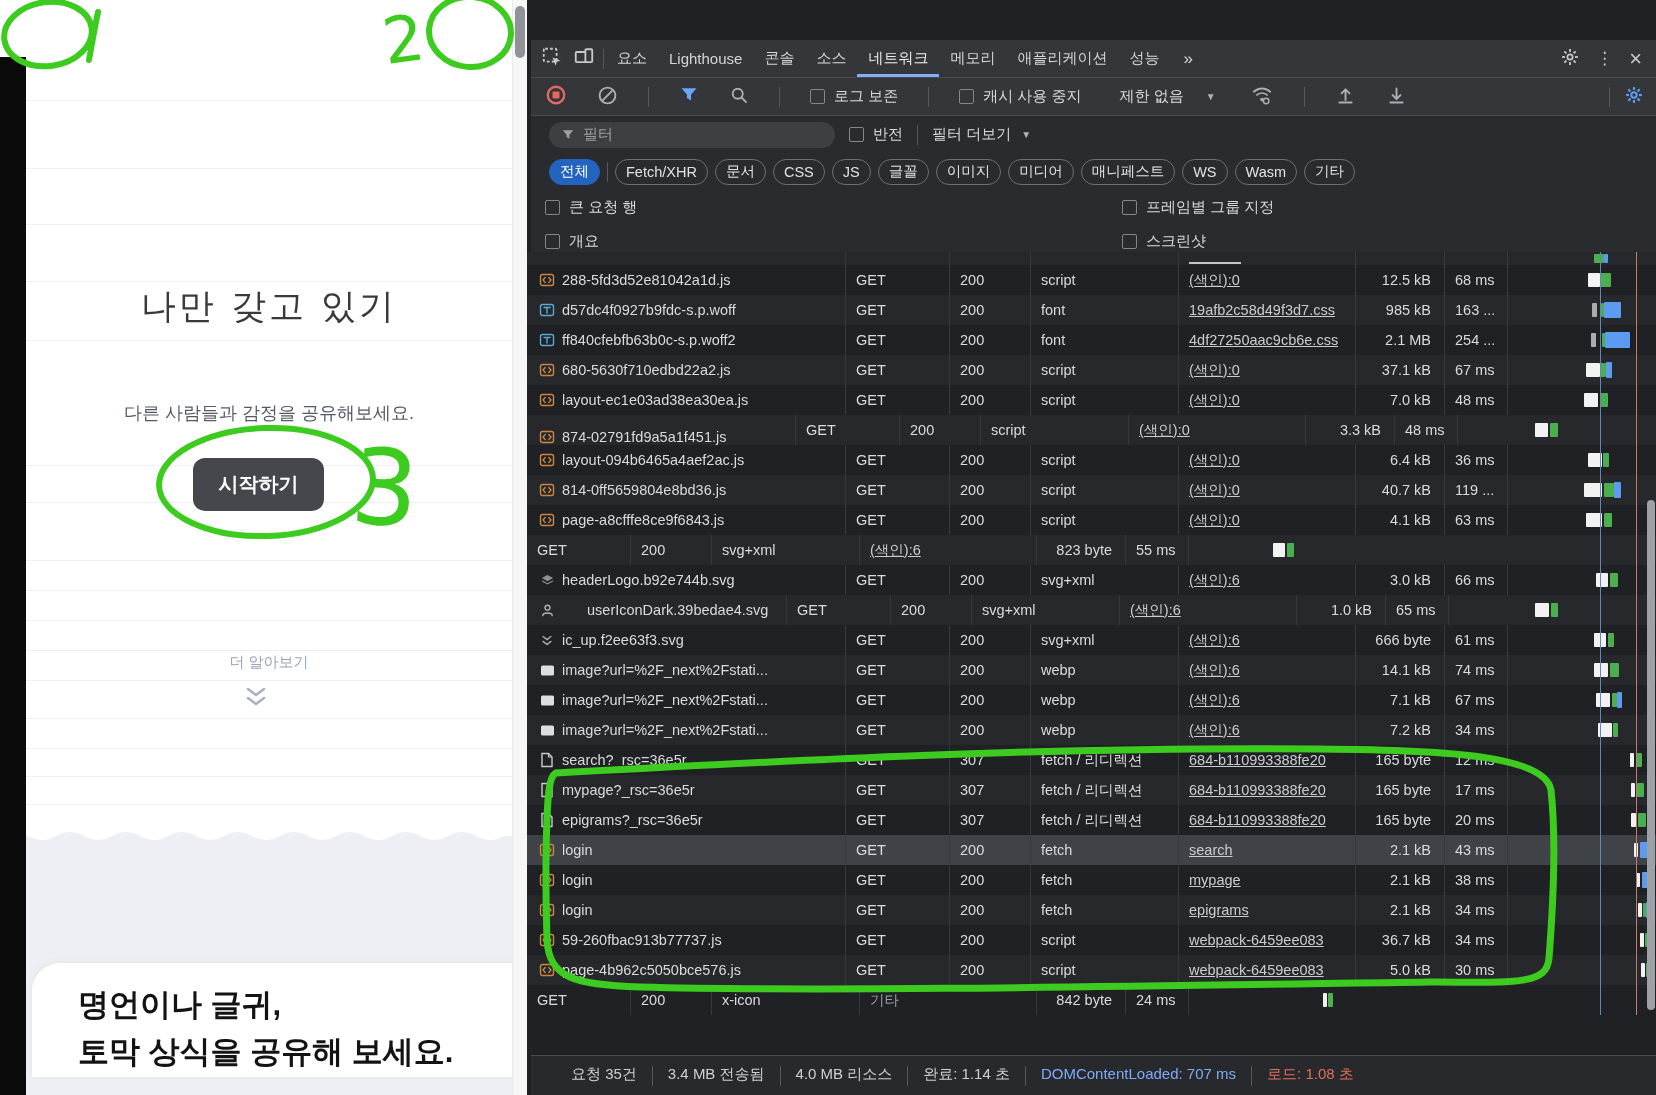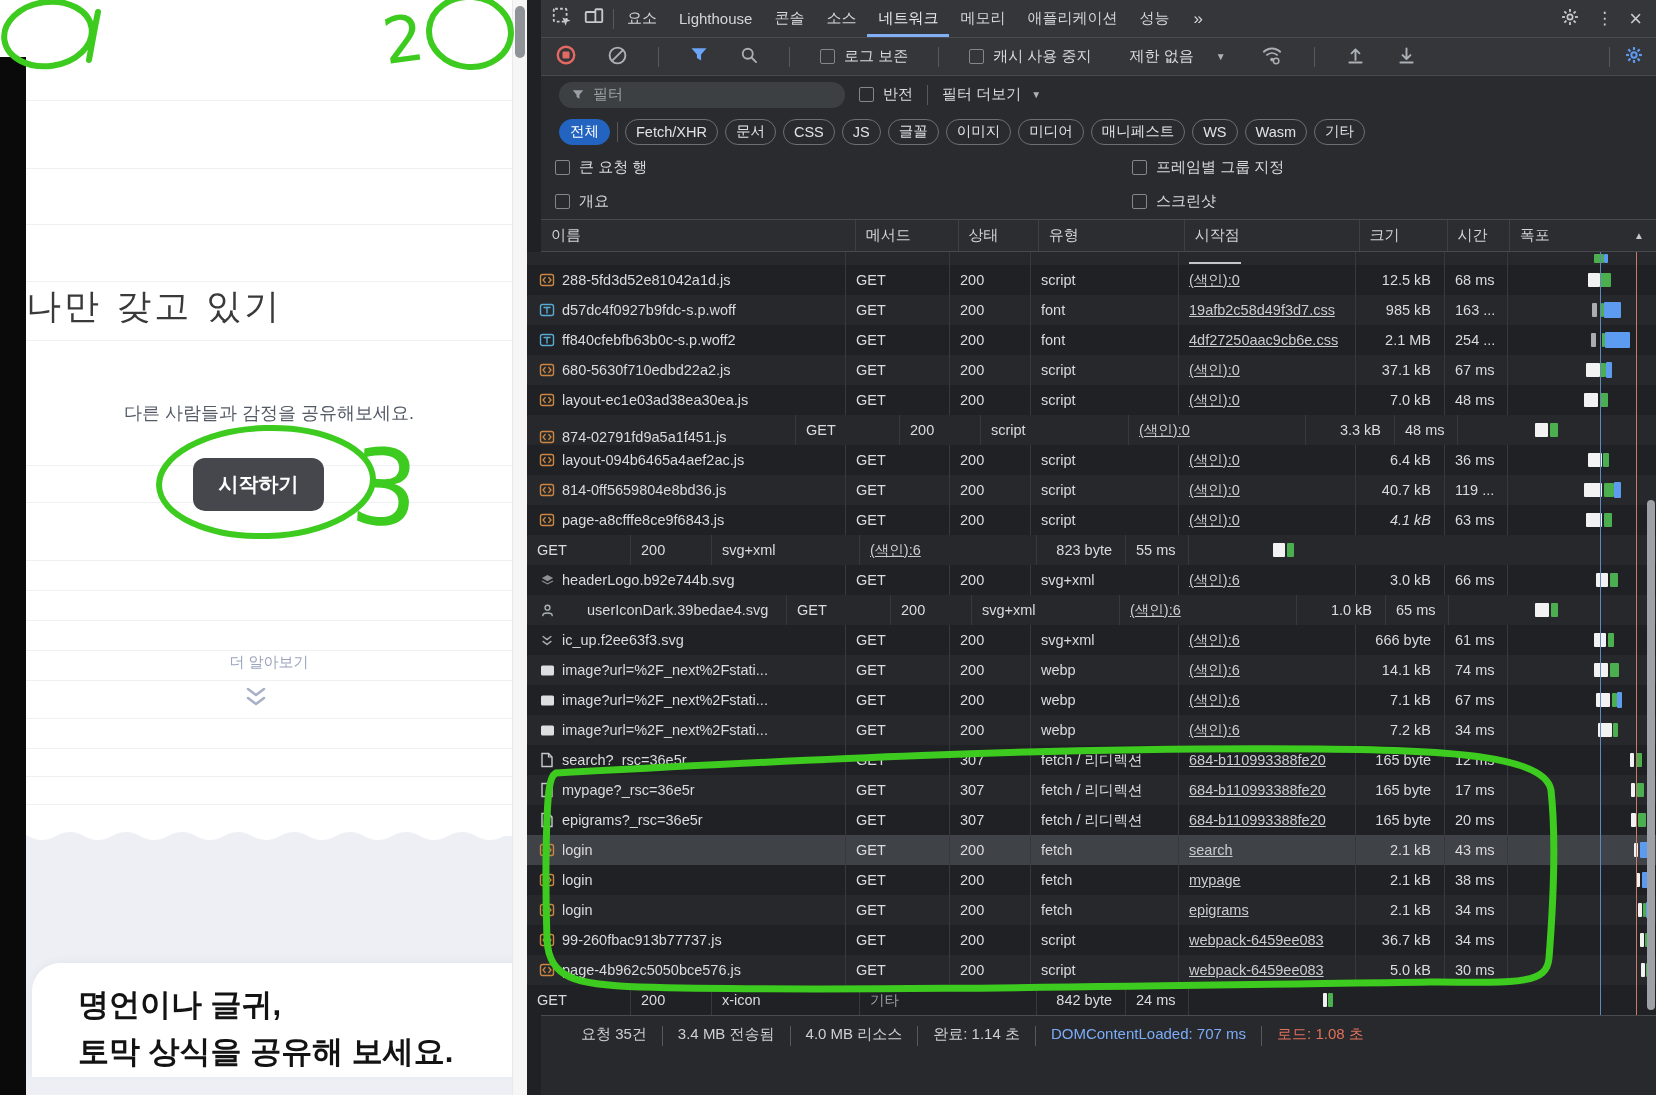--- a/index.html
+++ b/index.html
@@ -3,36 +3,36 @@
 <meta charset="utf-8">
 <style>
   html,body{margin:0;padding:0;background:#000;}
   #root{position:relative;width:1656px;height:1095px;overflow:hidden;background:#202124;font-family:"Liberation Sans",sans-serif;}
   
   #page{position:absolute;left:0;top:0;width:512px;height:1095px;background:#ffffff;overflow:hidden;}
   .pg-header{position:absolute;left:0;top:0;width:512px;height:64px;background:#fff;border-bottom:1px solid #f0f0f0;z-index:4;}
   .pg-logo{position:absolute;left:50%;top:16px;transform:translateX(-50%);display:flex;align-items:center;gap:8px;font-weight:800;font-size:27px;color:#2b2b2b;letter-spacing:.5px;}
   .icon-btn{position:absolute;top:20px;width:26px;height:26px;cursor:pointer;}
   .ruled-line{position:absolute;left:26px;right:0;height:1px;background:#eef0f3;}
-  .hero-title{position:absolute;left:26px;right:0;top:283px;font-family:"DejaVu Serif","Liberation Serif",serif;font-size:35px;color:#3a3a3a;letter-spacing:3px;}
+  .hero-title{position:absolute;left:26px;right:0;top:283px;text-align:center;font-family:"DejaVu Serif","Liberation Serif",serif;font-size:35px;color:#3a3a3a;letter-spacing:3px;}
   .hero-sub{position:absolute;left:26px;right:0;top:401px;text-align:center;font-size:18px;color:#535a66;}
   .cta-btn{position:absolute;left:193px;top:458px;width:131px;height:53px;background:#45474d;border:none;border-radius:12px;color:#fff;font-size:20px;font-weight:700;font-family:inherit;cursor:pointer;}
   .more-label{position:absolute;left:26px;right:0;top:653px;text-align:center;font-size:15px;color:#9aa4bd;}
   .more-chevrons{position:absolute;left:50%;top:686px;transform:translateX(-50%);}
   .gray-sect{position:absolute;left:0;top:840px;width:512px;height:255px;background:#edeff4;}
   .wave{position:absolute;left:0;top:826px;width:512px;height:16px;}
   .promo-card{position:absolute;left:32px;top:963px;width:500px;height:114px;background:#fff;border-radius:28px 0 0 0;box-shadow:0 -2px 10px rgba(0,0,0,0.04);}
   .promo-text{position:absolute;left:46px;top:18px;font-size:31px;font-weight:800;color:#131313;line-height:47px;}
   .black-strip{position:absolute;left:0;top:57px;width:26px;height:1038px;background:#0a0a0a;z-index:3;}
   
   #page-scroll{position:absolute;left:512px;top:0;width:15px;height:1095px;background:#f6f6f7;border-left:1px solid #e9e9ea;}
   #page-scroll .thumb{position:absolute;left:2px;top:6px;width:10px;height:52px;background:#8f9296;border-radius:6px;}
   
   #dt{position:absolute;left:527px;top:0;width:1129px;height:1095px;background:#202124;color:#dfe1e4;font-size:15px;}
-  .bar{position:absolute;left:14px;right:0;display:flex;align-items:center;box-sizing:border-box;}
+  .bar{position:absolute;left:4px;right:0;display:flex;align-items:center;box-sizing:border-box;margin-top:40px;}
   .tabbar{top:0;height:38px;background:#35363a;border-bottom:1px solid #494b4f;padding-left:10px;gap:2px;}
   .dtab{height:100%;display:flex;align-items:center;padding:0 11px;color:#d3d5d8;cursor:pointer;white-space:nowrap;box-sizing:border-box;}
   .dtab.sel{color:#eaecef;box-shadow:inset 0 -3px 0 #82aef6;}
   .tb-icons{display:flex;align-items:center;gap:10px;margin-right:6px;}
   .vdiv{width:1px;height:20px;background:#55585c;flex:0 0 1px;}
   .tab-right{margin-left:auto;display:flex;align-items:center;gap:16px;padding-right:14px;}
   .toolbar{top:38px;height:38px;background:#35363a;border-bottom:1px solid #494b4f;padding-left:14px;gap:30px;}
   .cb{width:13px;height:13px;border:1.5px solid #83878d;border-radius:2px;background:transparent;flex:0 0 13px;cursor:pointer;}
   .cb-group{display:flex;align-items:center;gap:9px;white-space:nowrap;color:#d8dadd;}
   .dropdown{display:flex;align-items:center;gap:22px;color:#d8dadd;cursor:pointer;}
@@ -536,21 +536,21 @@
               </svg>
             </span>
             <span>page-a8cfffe8ce9f6843.js</span>
           </span>
           <span class="cell" style="width: 104px;">GET</span>
           <span class="cell" style="width: 81px;">200</span>
           <span class="cell" style="width: 148px;">script</span>
           <span class="cell" style="width: 177px;">
             <span class="lnk">(색인):0</span>
           </span>
-          <span class="cell size" style="width: 89px; font-style: italic;">4.1 kB</span>
+          <span class="cell size" style="width: 89px;">4.1 kB</span>
           <span class="cell" style="width: 63px;">63 ms</span>
           <span class="cell wf" style="width: 148px;">
             <span class="seg" style="left: 78px; width: 16px; background: rgb(242, 242, 242);"></span>
             <span class="seg" style="left: 96px; width: 8px; background: rgb(75, 174, 79);"></span>
           </span>
         </div>
         <div class="nrow alt">
           <span class="cell" style="width: 104px;">GET</span>
           <span class="cell" style="width: 81px;">200</span>
           <span class="cell" style="width: 148px;">svg+xml</span>
@@ -839,21 +839,21 @@
           </span>
         </div>
         <div class="nrow">
           <span class="cell name" style="width: 319px;">
             <span class="ricon">
               <svg width="16" height="16" viewBox="0 0 16 16">
                 <rect x="1.5" y="2.5" width="13" height="11" rx="2" fill="none" stroke="#cb8742" stroke-width="1.4"></rect>
                 <path d="M6.2 5.5 L4 8 L6.2 10.5 M9.8 5.5 L12 8 L9.8 10.5" fill="none" stroke="#cb8742" stroke-width="1.3" stroke-linecap="round"></path>
               </svg>
             </span>
-            <span>99-260fbac913b77737.js</span>
+            <span>59-260fbac913b77737.js</span>
           </span>
           <span class="cell" style="width: 104px;">GET</span>
           <span class="cell" style="width: 81px;">200</span>
           <span class="cell" style="width: 148px;">script</span>
           <span class="cell" style="width: 177px;">
             <span class="lnk">webpack-6459ee083</span>
           </span>
           <span class="cell size" style="width: 89px;">36.7 kB</span>
           <span class="cell" style="width: 63px;">34 ms</span>
           <span class="cell wf" style="width: 148px;">

